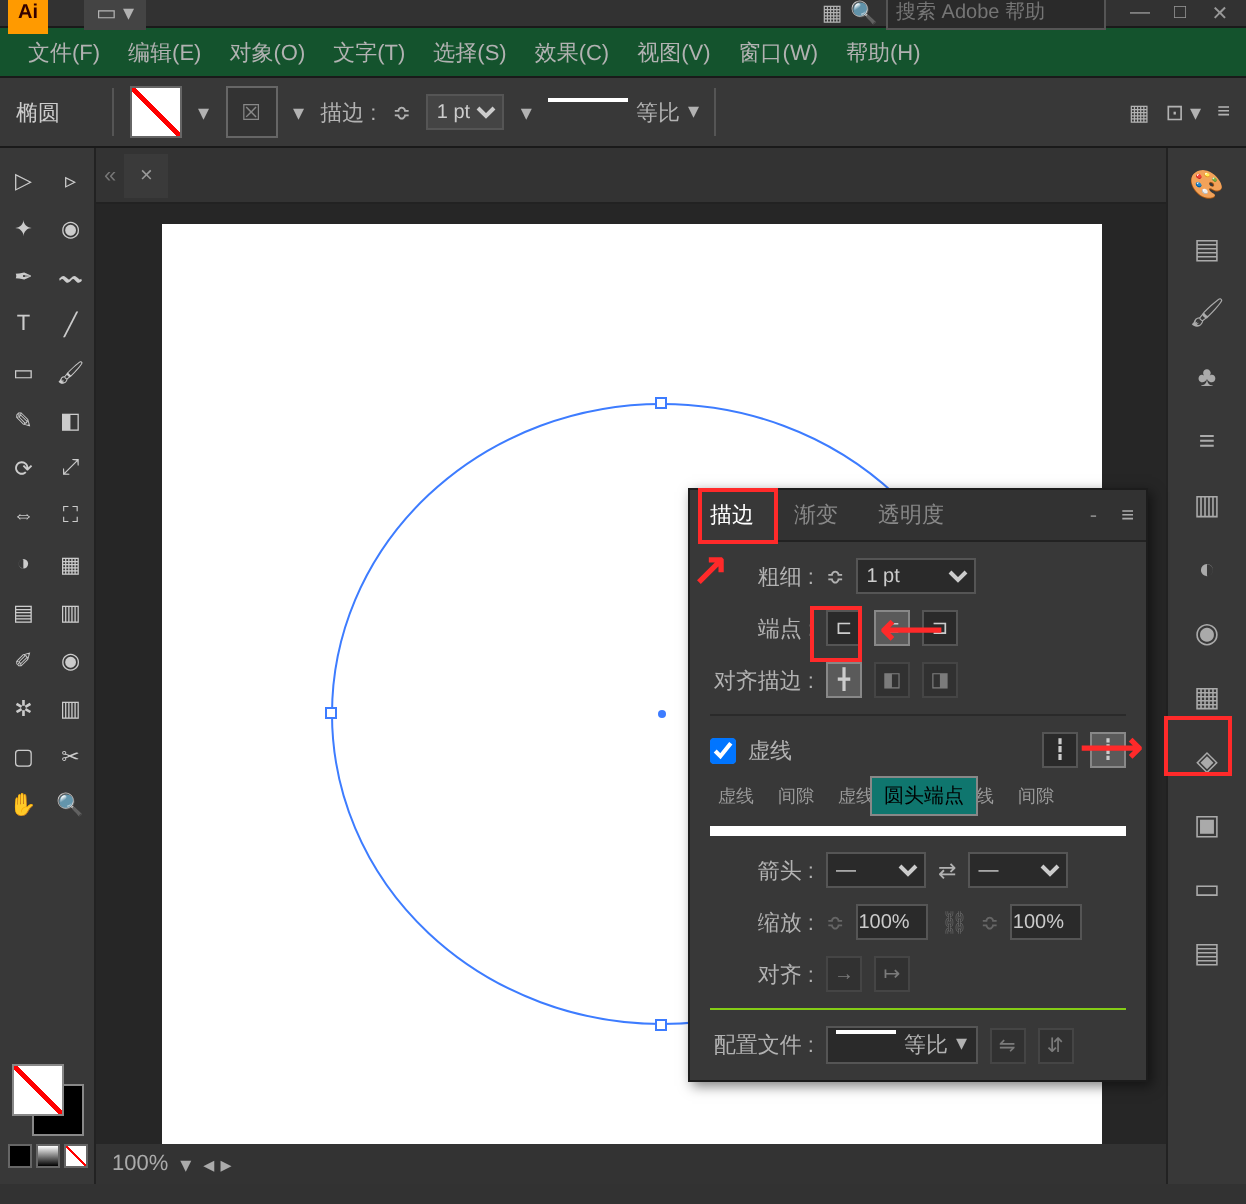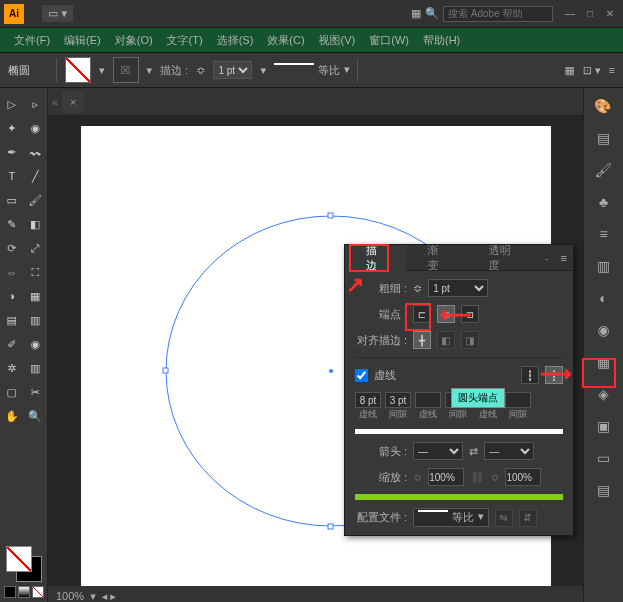--- a/index.html
+++ b/index.html
@@ -1,17 +1,17 @@
 <!DOCTYPE html>
 <html><head>
 <meta charset="utf-8">
 <style>
 *{margin:0;padding:0;box-sizing:border-box;font-family:"Microsoft YaHei",sans-serif;font-size:11px;user-select:none}
 body{background:#323232;color:#b2b2b2;width:623px;height:602px;overflow:hidden;position:relative}
-.titlebar{height:28px;background:#323232;display:flex;align-items:center;padding:0 4px;border-bottom:1px solid #1a1a1a}
+.titlebar{height:14px;background:#323232;display:flex;align-items:center;padding:0 4px;border-bottom:1px solid #1a1a1a}
 .ai-logo{width:20px;height:20px;background:#ff9a00;color:#330000;display:flex;align-items:center;justify-content:center;font-weight:bold;font-size:10px;margin-right:8px}
 .titlebar .search{margin-left:auto;display:flex;align-items:center;gap:4px}
 .titlebar .search input{background:#2a2a2a;border:1px solid #555;color:#999;height:16px;width:110px;padding:0 4px;font-size:10px}
 .win-controls{margin-left:8px;display:flex;gap:2px}
 .win-controls span{width:18px;height:12px;display:flex;align-items:center;justify-content:center;color:#999;font-size:10px}
 .menubar{height:24px;background:#14532d;display:flex;align-items:center;padding:0 8px;gap:2px}
 .menubar span{padding:2px 6px;font-size:11px;cursor:pointer}
 .optbar{height:36px;background:#383838;border-top:1px solid #1a1a1a;border-bottom:1px solid #1a1a1a;display:flex;align-items:center;padding:0 8px;gap:8px}
 .optbar .tool-label{color:#ccc;min-width:40px}
 .swatch{width:26px;height:26px;background:#fff;border:1px solid #666;position:relative}
@@ -38,31 +38,31 @@
 .doctab{background:#3a3a3a;height:22px;display:flex;align-items:center;padding:0 8px;color:#ccc;gap:6px}
 .doctab .close{color:#999}
 .canvas-wrap{flex:1;position:relative;display:flex;align-items:flex-start;justify-content:center;padding-top:10px;overflow:hidden}
 .canvas{width:470px;height:470px;background:#fff;position:relative}
 svg.artwork{position:absolute;top:0;left:0}
 .statusbar{height:20px;background:#333;display:flex;gap:6px;align-items:center;padding:0 8px;color:#aaa;font-size:10px}
 .rightdock{width:40px;background:#383838;border-left:1px solid #222;display:flex;flex-direction:column;padding:6px 0;gap:8px;align-items:center}
 .rightdock .ic{width:24px;height:24px;display:flex;align-items:center;justify-content:center;color:#aaa;font-size:14px}
 .floating-panel{position:absolute;left:344px;top:244px;width:230px;background:#383838;border:1px solid #1c1c1c;box-shadow:2px 2px 6px rgba(0,0,0,.5)}
 .ptabs{display:flex;height:26px;align-items:center;background:#323232;border-bottom:1px solid #222}
-.ptab{padding:0 21px;height:26px;display:flex;align-items:center;color:#888;cursor:pointer}
+.ptab{padding:0 10px;height:26px;display:flex;align-items:center;color:#888;cursor:pointer}
 .ptab.active{color:#fff;background:#383838}
 .ptabs .dash{margin-left:auto;padding:0 6px;color:#888}
 .ptabs .menu{padding:0 6px;color:#aaa}
 .pbody{padding:8px 10px;display:flex;flex-direction:column;gap:8px}
 .prow{display:flex;align-items:center;gap:6px;font-size:10px}
 .plabel{width:52px;text-align:right;color:#b2b2b2}
 .ptoggle{width:18px;height:18px;background:#2a2a2a;border:1px solid #555;display:flex;align-items:center;justify-content:center;color:#ccc;font-size:10px;cursor:pointer}
 .ptoggle.on{background:#5a5a5a;border-color:#888}
 .ptoggle.dim{opacity:.45}
-.tooltip{position:absolute;background:#5eead4;color:#000;border:1px solid #888;font-size:10px;padding:2px 6px;left:96px;top:83px}
+.tooltip{position:absolute;background:#0f766e;color:#000;border:1px solid #888;font-size:10px;padding:2px 6px;left:80px;top:83px}
 .dashfields{display:flex;gap:4px}
 .dashfields input{width:26px;background:#2a2a2a;border:1px solid #555;color:#ccc;height:16px;text-align:center;font-size:10px}
 .dashlabels{display:flex;gap:4px}
 .dashlabels span{width:26px;text-align:center;font-size:9px;color:#999}
 .pselect{background:#2a2a2a;border:1px solid #555;color:#ccc;height:18px;font-size:10px}
 .hl{position:absolute;border:2px solid #ff2a2a;pointer-events:none;z-index:50}
 .arrow{position:absolute;z-index:51;color:#ff2a2a;font-size:22px;font-weight:bold}
 .dimtxt{color:#666}
 </style>
 </head>
@@ -261,28 +261,20 @@
       <div class="ptoggle dim">◨</div>
     </div>
     <div class="prow" style="border-top:1px solid #2a2a2a;padding-top:8px">
       <input type="checkbox" checked="" style="">
       <span>虚线</span>
       <span style="margin-left:auto"></span>
       <div class="ptoggle">┇</div>
       <div class="ptoggle on">┋</div>
     </div>
     <div>
-      <div class="dashfields">
-        <input value="8 pt" style="">
-        <input value="3 pt" style="">
-        <input value="" style="">
-        <input value="" style="">
-        <input value="" style="">
-        <input value="" style="">
-      </div>
       <div class="dashlabels">
         <span>虚线</span>
         <span>间隙</span>
         <span>虚线</span>
         <span>间隙</span>
         <span>虚线</span>
         <span>间隙</span>
       </div>
     </div>
     <div class="prow" style="border-top:5px solid #ffffff;padding-top:8px">
@@ -292,21 +284,26 @@
       <select class="pselect" style="width:50px"><option>—</option></select>
     </div>
     <div class="prow dimtxt">
       <span class="plabel">缩放 :</span>
       <span>≎</span>
         <input class="pselect" style="width: 36px;" disabled="" value="100%">
       <span>⛓</span>
       <span>≎</span>
         <input class="pselect" style="width: 36px;" disabled="" value="100%">
     </div>
-    <div class="prow" style="border-top:6px solid #84cc16;padding-top:8px">
+    <div class="prow dimtxt">
+      <span class="plabel">对齐 :</span>
+      <div class="ptoggle dim">→</div>
+      <div class="ptoggle dim">↦</div>
+    </div>
+    <div class="prow" style="border-top:1px solid #84cc16;padding-top:8px">
       <span class="plabel">配置文件 :</span>
       <div class="proportion" style="background:#2a2a2a;border:1px solid #555;padding:1px 4px">
         <div class="prop-line" style="width:30px"></div>
           <span>等比</span>
           <span>▾</span>
       </div>
       <div class="ptoggle dim">⇋</div>
       <div class="ptoggle dim">⇵</div>
     </div>
   </div>

